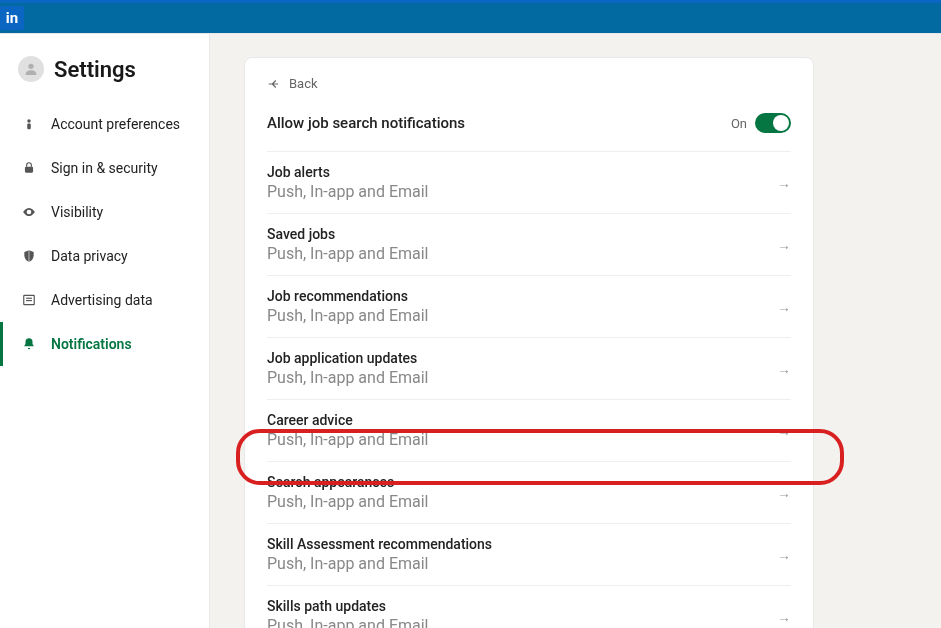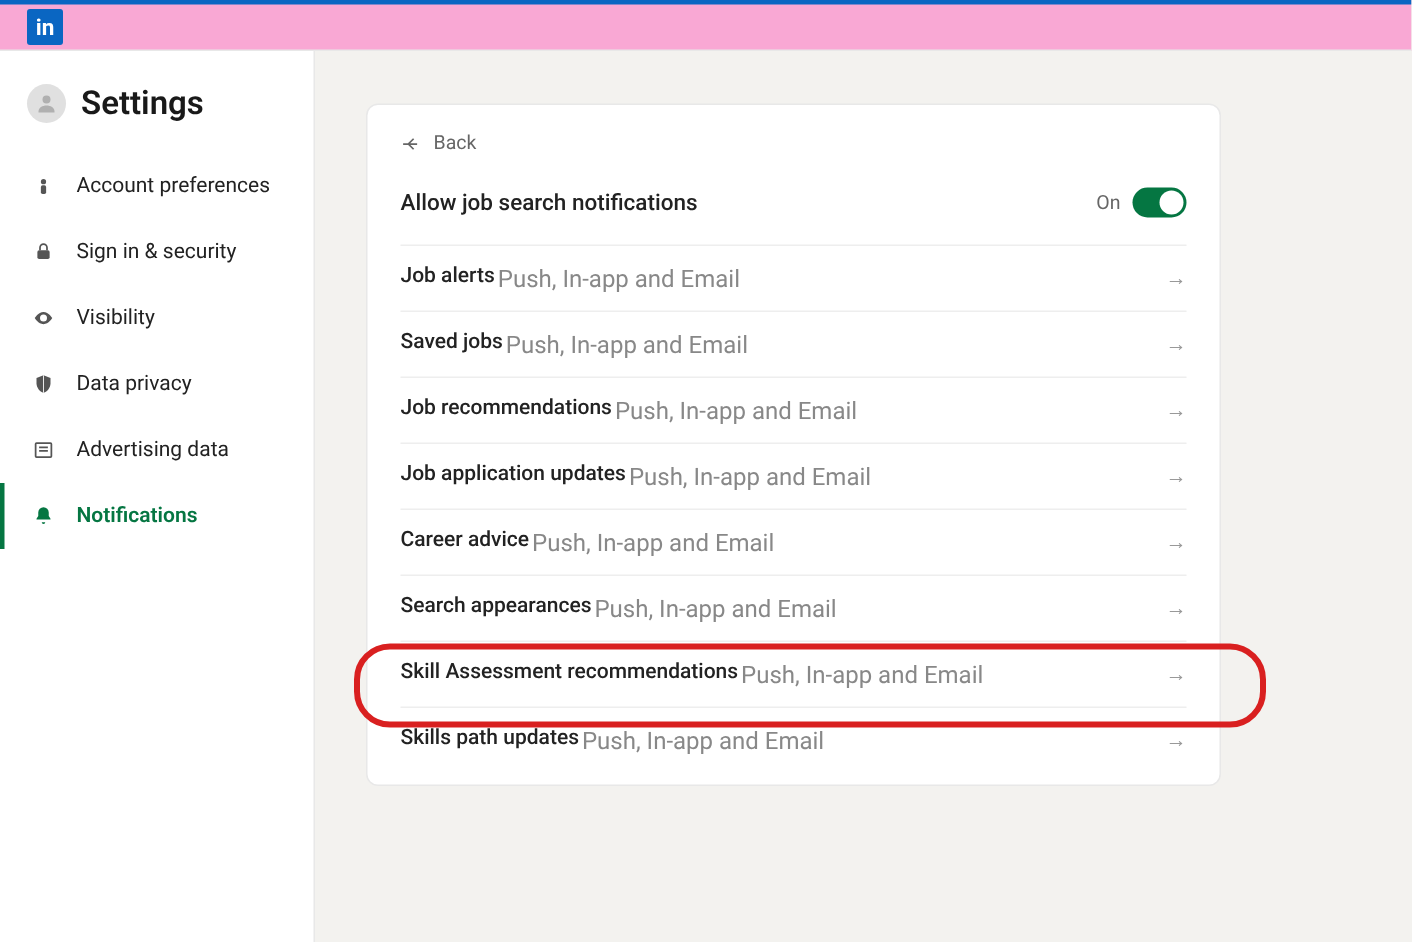--- a/index.html
+++ b/index.html
@@ -4,25 +4,24 @@
   <style>
     * { box-sizing: border-box; margin: 0; padding: 0; }
     body {
       font-family: -apple-system, BlinkMacSystemFont, "Segoe UI", Roboto, sans-serif;
       background: #f3f2ef;
       width: 941px;
       height: 628px;
       overflow: hidden;
     }
     .topbar {
-      background: #f9a8d4;
+      background: #0369a1;
       border-top: 3px solid #0a66c2;
       border-bottom: 1px solid #e8e8e8;
       height: 34px;
-      padding-left: 18px;
       display: flex;
       align-items: center;
     }
     .logo {
       width: 24px;
       height: 24px;
       background: #0a66c2;
       display: flex;
       align-items: center;
       justify-content: center;
@@ -84,21 +83,21 @@
       justify-content: center;
       fill: currentColor;
     }
     .nav-label { font-size: 14px; }
     .nav-item:not(.active) .nav-label { color: #222; }
     .nav-item .nav-icon svg { fill: #555; }
     .nav-item.active .nav-icon svg { fill: #057642; }
 
     .main {
       flex: 1;
-      padding: 35px 34px;
+      padding: 23px 34px;
       position: relative;
     }
     .card {
       background: #fff;
       border-radius: 8px;
       border: 1px solid #e8e8e8;
       padding: 18px 22px 8px 22px;
       width: 570px;
     }
     .back-row {
@@ -154,21 +153,21 @@
     }
     .list-row {
       display: flex;
       align-items: center;
       justify-content: space-between;
       padding: 12px 0;
       border-top: 1px solid #eee;
       cursor: pointer;
     }
     .list-row:first-of-type { border-top: 1px solid #eee; }
-    .row-text { display: flex; flex-direction: row; gap: 2px; }
+    .row-text { display: flex; flex-direction: column; gap: 2px; }
     .row-title { font-size: 14px; color: #222; font-weight: 500; }
     .row-sub { font-size: 16px; color: #888; }
     .chevron { color: #999; font-size: 14px; }
 
     .highlight {
       position: absolute;
       border: 4px solid #d92020;
       border-radius: 24px;
       pointer-events: none;
     }

